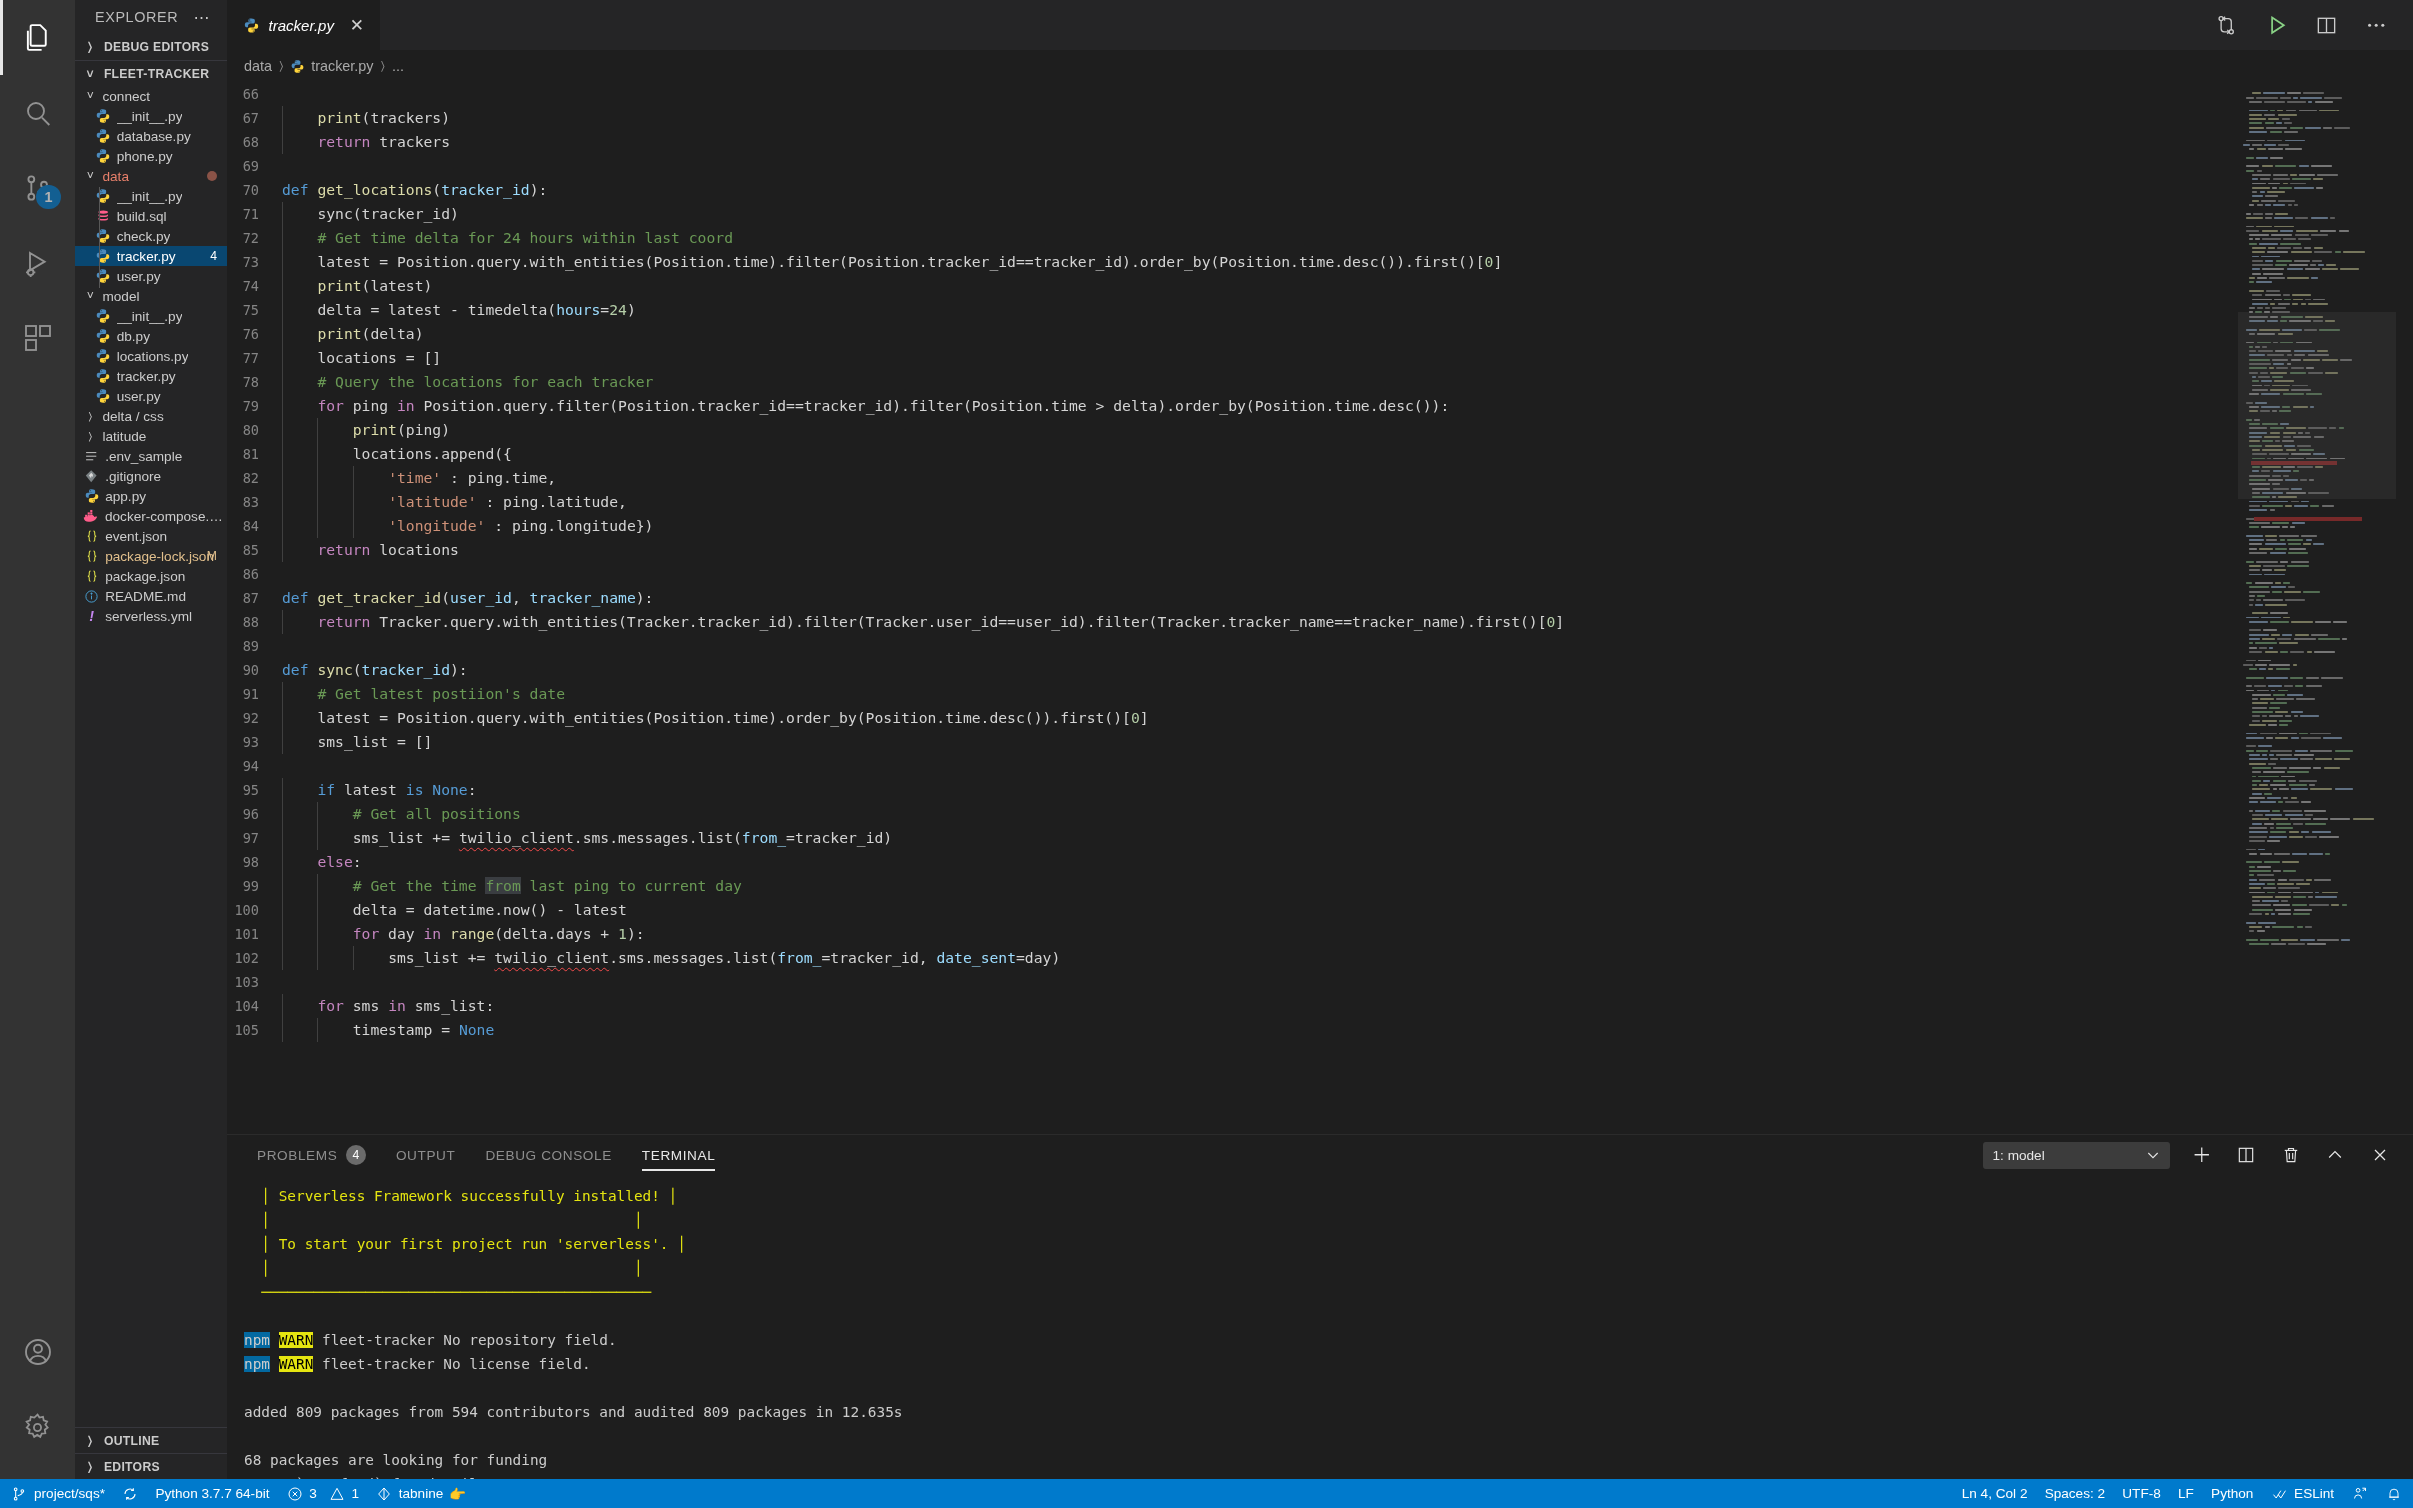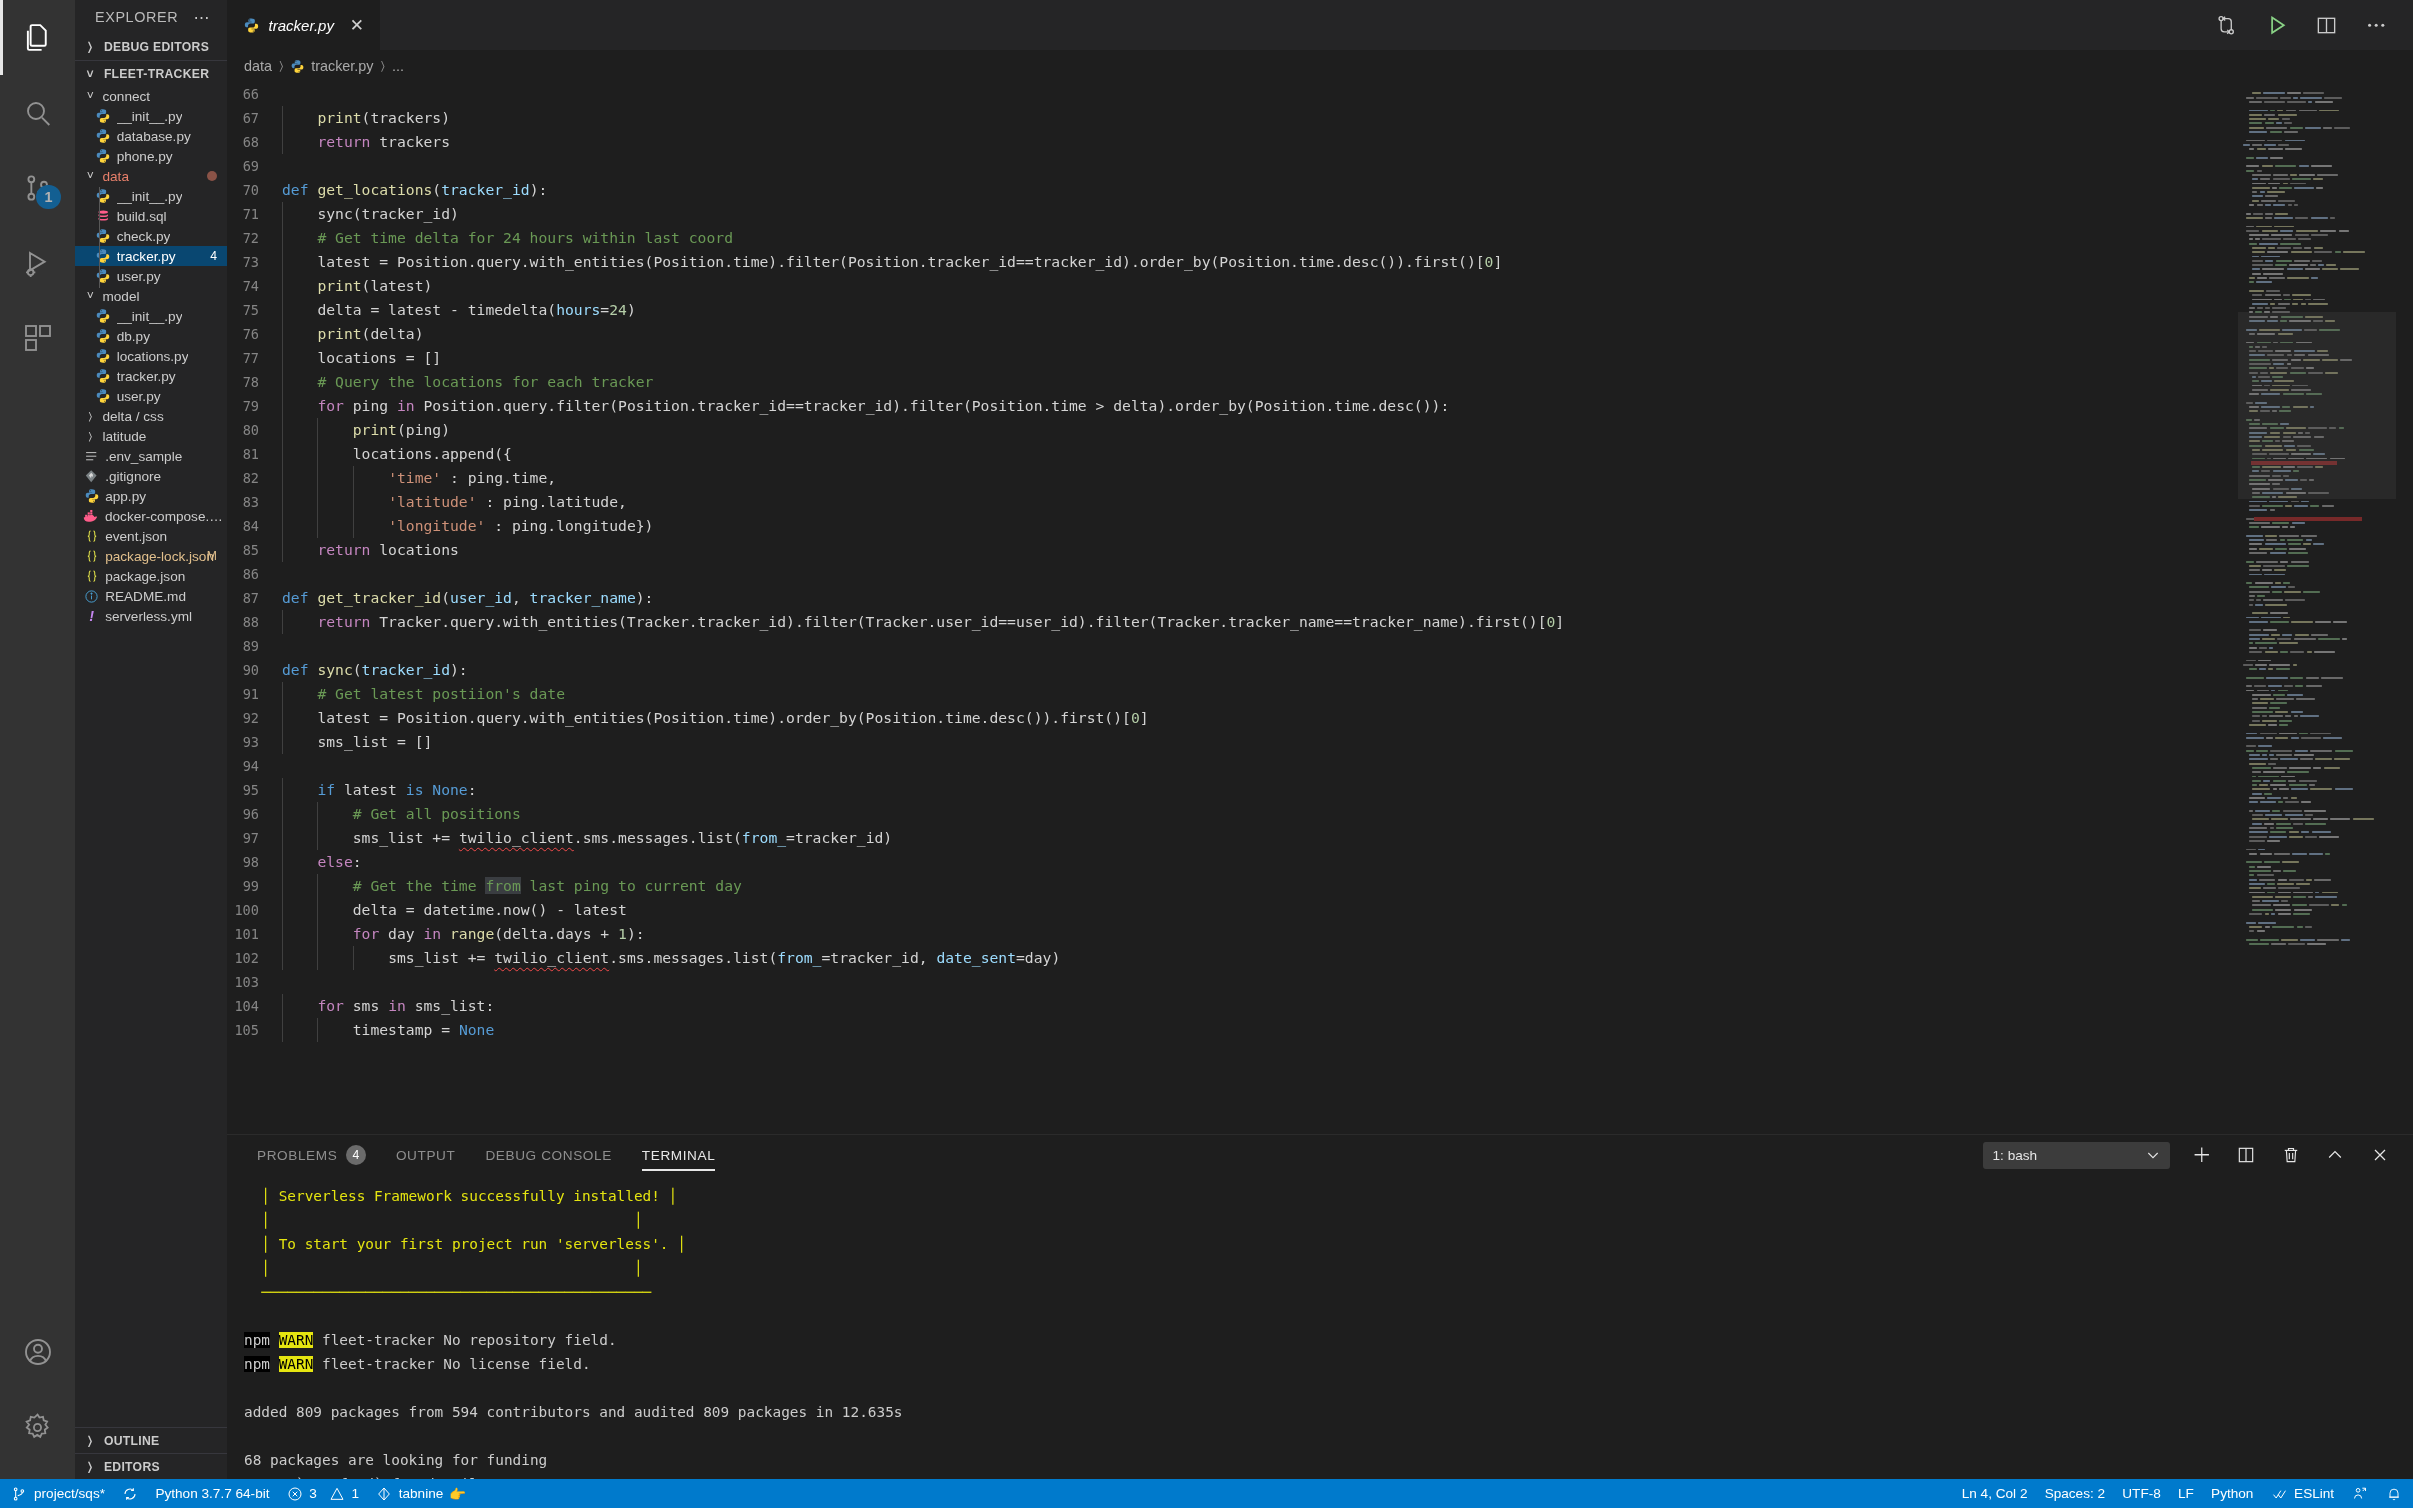--- a/index.html
+++ b/index.html
@@ -140,21 +140,21 @@
     font-size:13.6px; cursor:pointer;
   }
   .pa{ width:26px; height:26px; display:flex; align-items:center; justify-content:center; cursor:pointer; }
   .term{
     flex:1 1 auto; overflow:hidden; padding:8.6px 0 0 17px;
     font-family:"DejaVu Sans Mono","Liberation Mono",monospace;
     font-size:14.4px; line-height:24px; color:#cccccc; white-space:pre;
   }
   .tl{ display:block; height:24px; }
   .yl{ color:#e5e510; }
-  .npmtag{ background:#000000; color:#cccccc; }
+  .npmtag{ background:#0369a1; color:#cccccc; }
   .warntag{ background:#e5e510; color:#000000; }
 
   
   .statusbar{
     height:29px; flex:0 0 29px; background:#007acc; color:#ffffff;
     display:flex; align-items:center; font-size:13.6px; padding:0 2.9px;
   }
   .st{ display:flex; align-items:center; gap:6.5px; padding:0 8.6px; height:29px; cursor:pointer; white-space:nowrap; }
   .sb-spacer{ margin-left:auto; }
   svg{ display:block; }
@@ -803,21 +803,21 @@
           </div>
           <div class="ptab">
             <span>DEBUG CONSOLE</span>
           </div>
           <div class="ptab active">
             <span>TERMINAL</span>
           </div>
 
           <div class="panel-actions">
             <div class="term-select">
-              <span>1: bash</span>
+              <span>1: model</span>
               <span>
                 <svg width="16" height="16" viewBox="0 0 24 24" fill="none" stroke="#e6e6e6" stroke-width="1.6">
                     <path d="M5 9l7 7 7-7"></path>
                   </svg>
               </span>
             </div>
             <span class="pa">
               <svg width="21.5" height="21.5" viewBox="0 0 24 24" fill="none" stroke="#e6e6e6" stroke-width="1.4">
                   <path d="M12 4v16M4 12h16"></path>
                 </svg>

